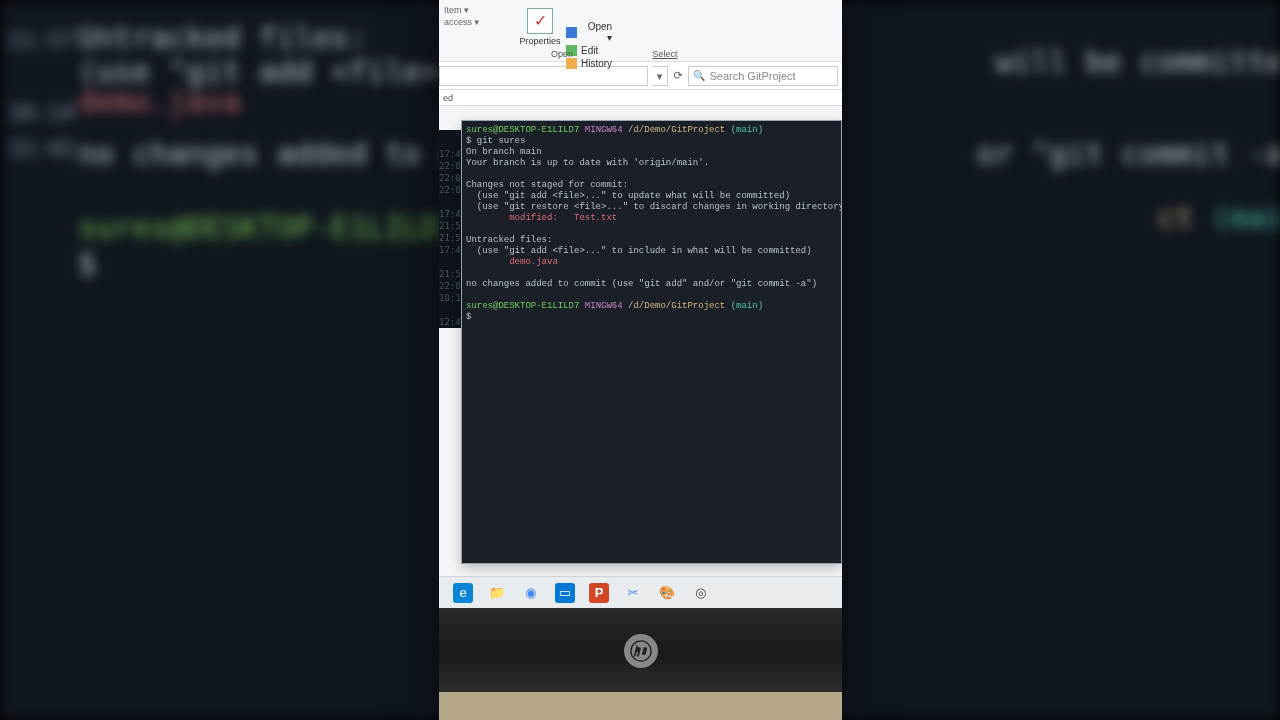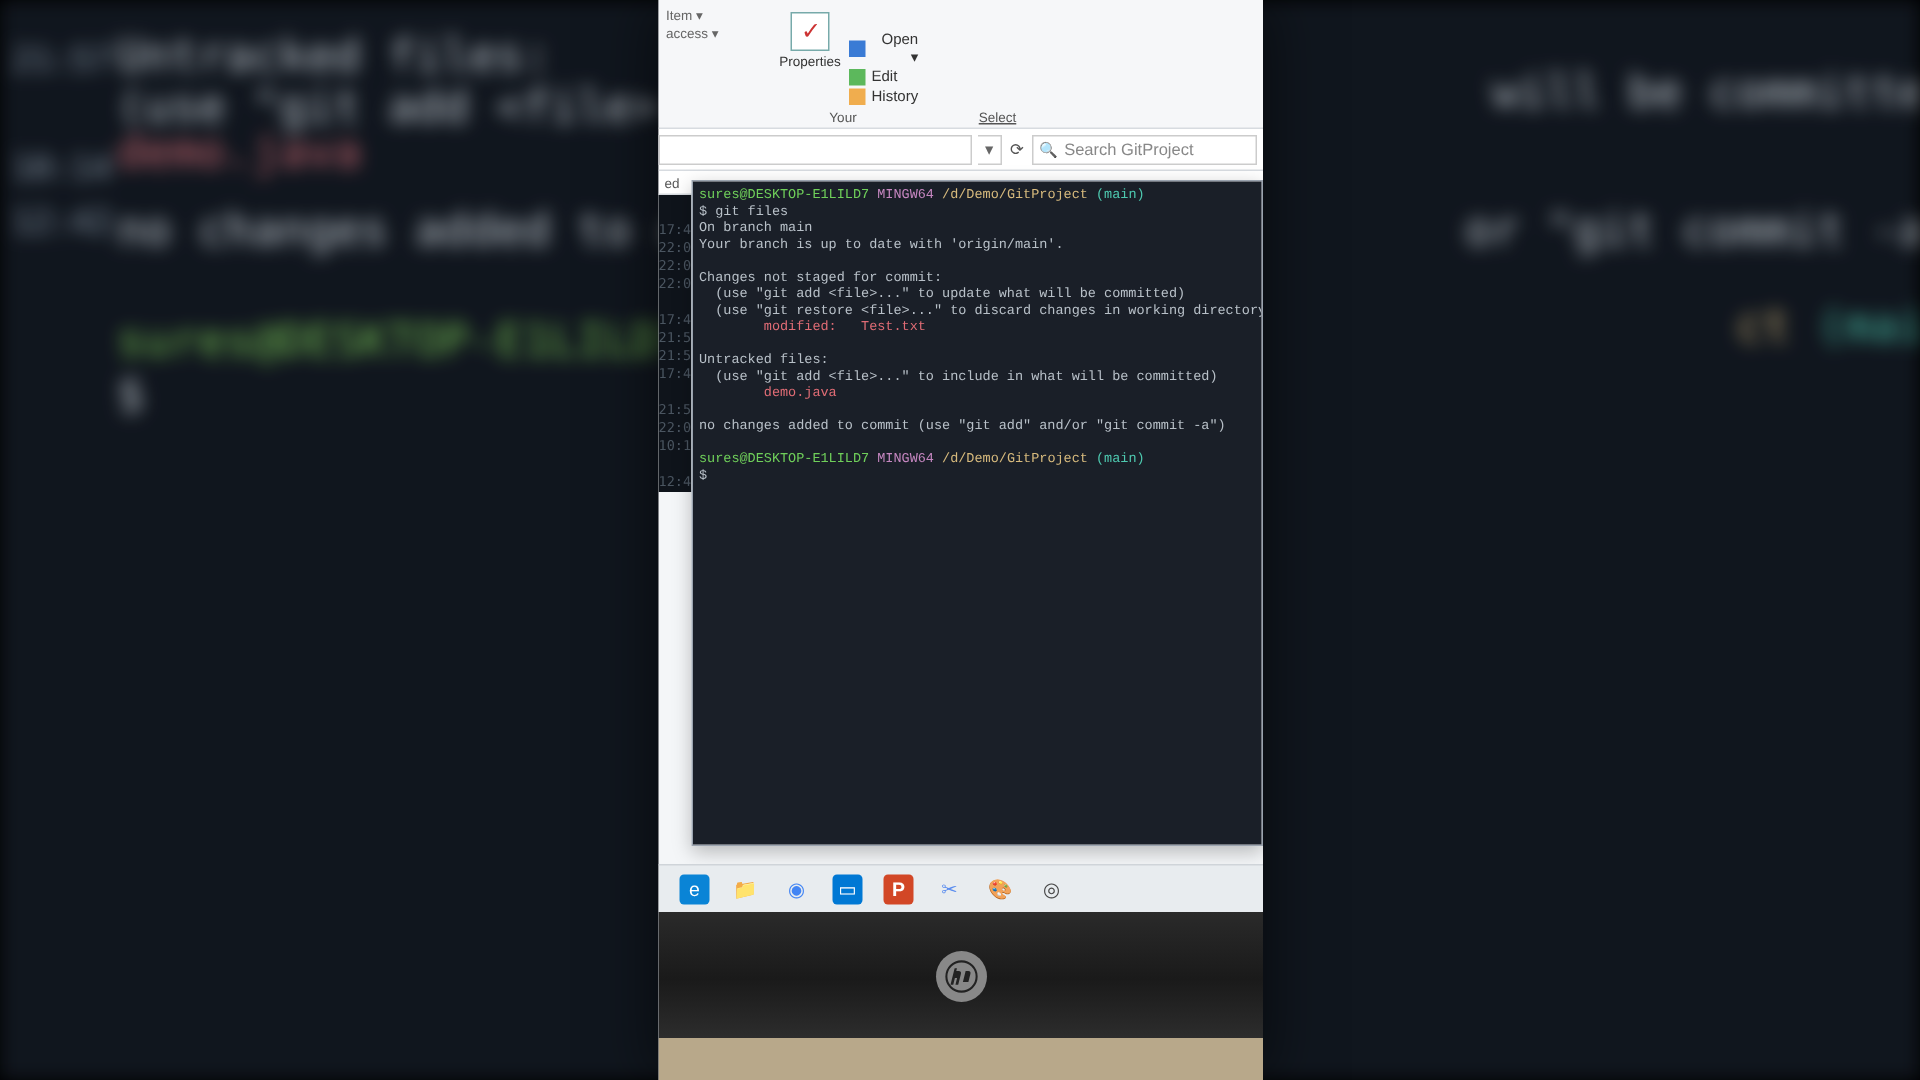--- a/index.html
+++ b/index.html
@@ -24,21 +24,21 @@
     left: 439px; top: 0;
     width: 403px; height: 720px;
     background: #f4f6f8;
     box-shadow: 0 0 40px rgba(0,0,0,0.6);
     overflow: hidden;
   }
 
   
   .ribbon {
     position: relative;
-    height: 86px;
+    height: 62px;
     background: #f6f7f9;
     border-bottom: 1px solid #d7dbe0;
     font-size: 10px; color: #333;
   }
   .ribbon .group { position: absolute; bottom: 0; text-align: center; font-size: 9px; color: #555; padding-bottom: 2px; }
   .ribbon .rbtn { display: flex; align-items: center; gap: 4px; padding: 1px 3px; }
   .ribbon .rbtn .ic { width: 11px; height: 11px; display: inline-block; }
   .grp-open { left: 0; width: 78px; }
   .grp-open .stack { position: absolute; left: 2px; top: 4px; font-size: 9px; color: #666; }
   .grp-properties { left: 78px; width: 46px; top:0; height:74px;}
@@ -167,21 +167,21 @@
         <div class="rbtn">
             <span class="ic ic-green"></span>
             <span>Edit</span>
           </div>
         <div class="rbtn">
             <span class="ic ic-orange"></span>
             <span>History</span>
           </div>
       </div>
     </div>
-    <div class="group grp-label-open">Your</div>
+    <div class="group grp-label-open">Open</div>
     <div class="group grp-label-select">Select</div>
   </div>
 
   <div class="addrbar">
     <div class="addr-input"></div>
     <div class="addr-drop">▾</div>
     <div class="addr-refresh">⟳</div>
     <div class="addr-search">
       <span class="sic">🔍</span>
       <span>Search GitProject</span>
@@ -203,21 +203,21 @@
     <div></div>
       <div>21:57</div>
       <div>22:03</div>
     <div>10:14</div>
       <div></div>
       <div>12:42</div>
   </div>
 
   <div class="term-window">
     <div class="term-body"><span class="c-green">sures@DESKTOP-E1LILD7</span> <span class="c-purple">MINGW64</span> <span class="c-yellow">/d/Demo/GitProject</span> <span class="c-cyan">(main)</span>
-<span class="c-gray">$ git files</span>
+<span class="c-gray">$ git sures</span>
 <span class="c-gray">On branch main</span>
 <span class="c-gray">Your branch is up to date with 'origin/main'.</span>
 
 <span class="c-gray">Changes not staged for commit:</span>
 <span class="c-gray">  (use "git add &lt;file&gt;..." to update what will be committed)</span>
 <span class="c-gray">  (use "git restore &lt;file&gt;..." to discard changes in working directory)</span>
 <span class="c-red">        modified:   Test.txt</span>
 
 <span class="c-gray">Untracked files:</span>
 <span class="c-gray">  (use "git add &lt;file&gt;..." to include in what will be committed)</span>

